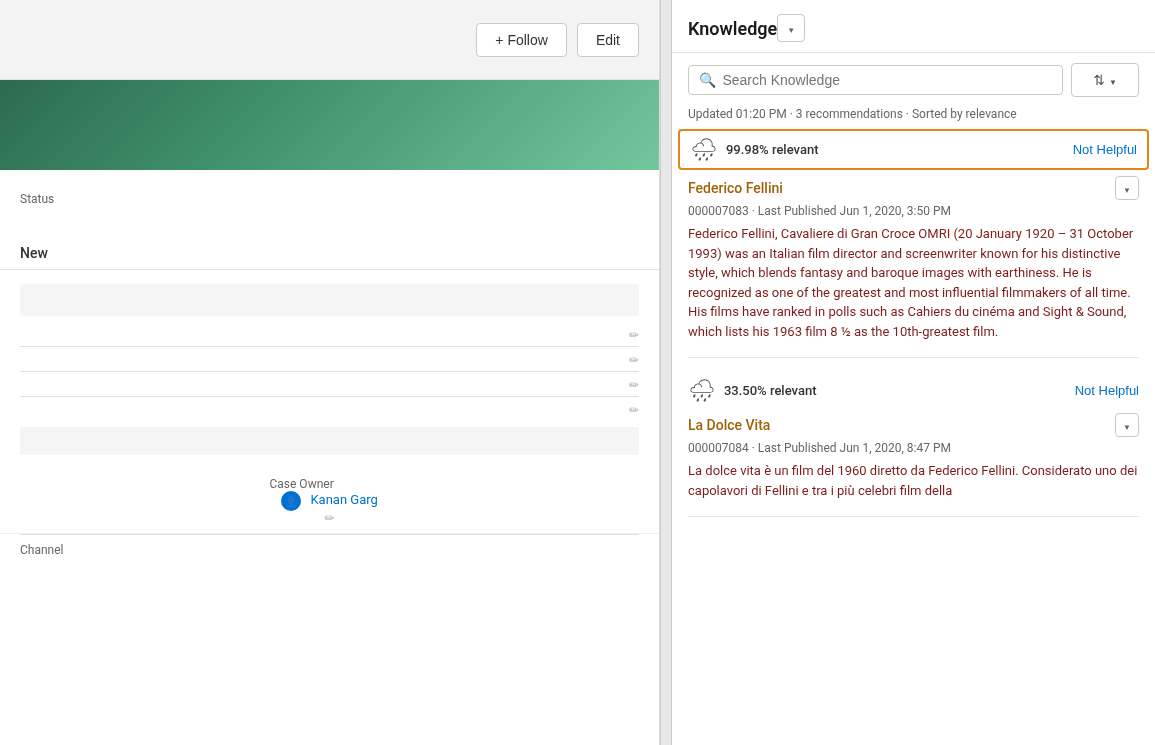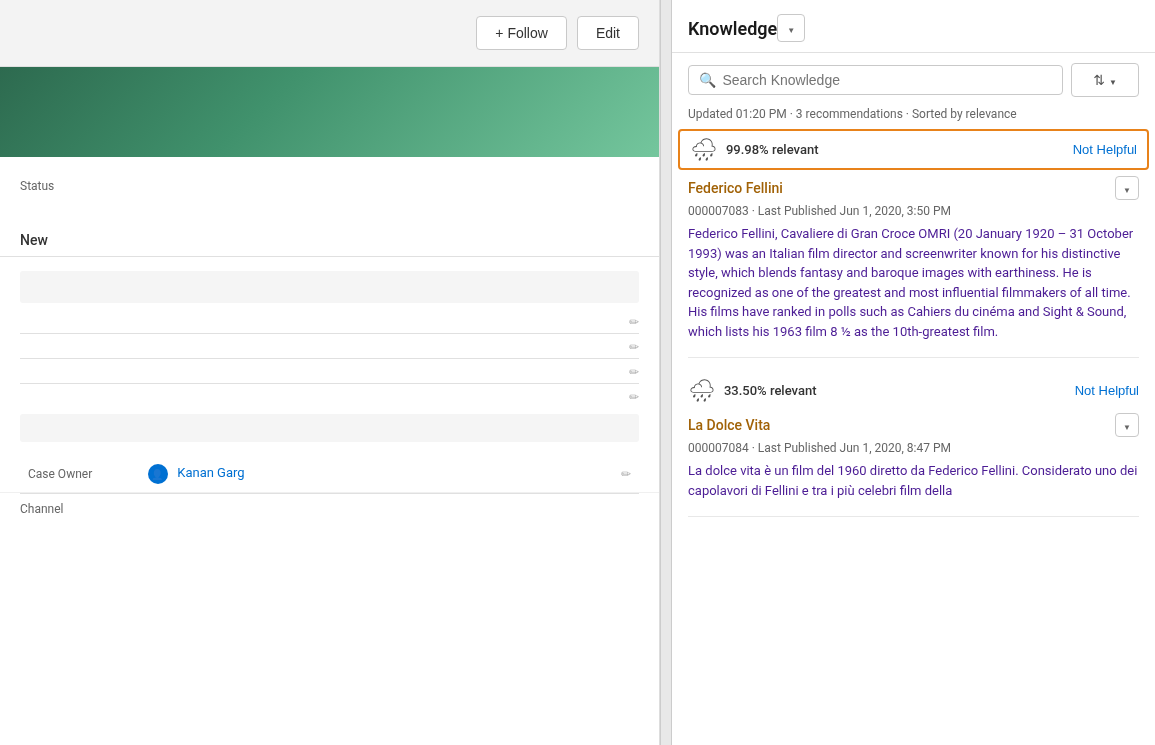--- a/index.html
+++ b/index.html
@@ -17,21 +17,21 @@
     .left-panel {
       width: 660px;
       height: 745px;
       background: #fff;
       position: relative;
       border-right: 1px solid #ddd;
       overflow: hidden;
     }
 
     .top-bar {
-      height: 67px;
+      height: 80px;
       background: #f3f3f3;
       display: flex;
       align-items: center;
       justify-content: flex-end;
       padding: 0 20px;
       gap: 10px;
       border-bottom: 1px solid #e0e0e0;
     }
 
     .btn-follow {
@@ -332,21 +332,21 @@
     }
 
     .article-meta {
       font-size: 12px;
       color: #666;
       margin-bottom: 6px;
     }
 
     .article-body {
       font-size: 13px;
-      color: #4c1d95;
+      color: #7f1d1d;
       line-height: 1.5;
     }
 
     .article-dropdown {
       width: 24px;
       height: 24px;
       border: 1px solid #c9c9c9;
       background: #fff;
       border-radius: 4px;
       display: flex;
@@ -398,21 +398,21 @@
     <div style="display:flex; justify-content:flex-end; padding: 4px 0;">
       <span class="edit-icon">✏</span>
     </div>
     <div class="divider"></div>
     <div style="display:flex; justify-content:flex-end; padding: 4px 0;">
       <span class="edit-icon">✏</span>
     </div>
     <div class="gray-bar-thin"></div>
   </div>
 
-  <div class="field-row" style="padding: 8px 28px;">
+  <div class="field-row" style="padding: 8px 28px; flex-direction: column;">
     <div class="field-label">Case Owner</div>
     <div class="field-value">
       <span class="user-avatar">👤</span>
       <span class="link" style="color:#0070d2; cursor:pointer;">Kanan Garg</span>
     </div>
     <span class="field-edit">✏</span>
   </div>
   <div class="divider" style="margin: 0 20px;"></div>
 
   <div class="field-row" style="padding: 8px 20px;">

